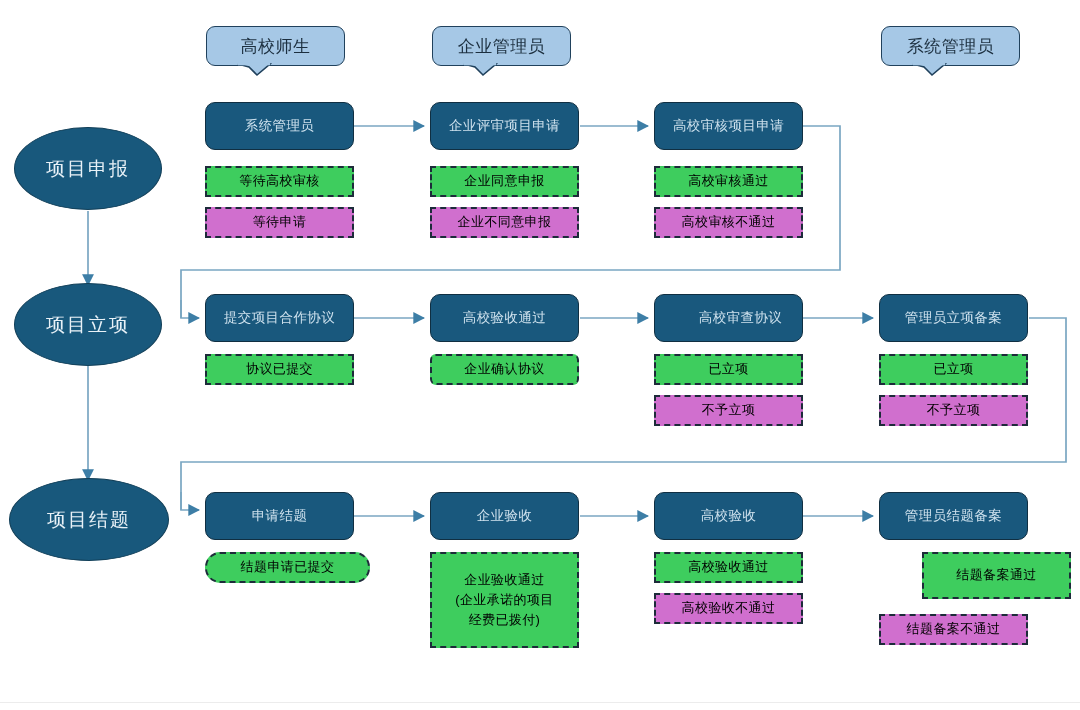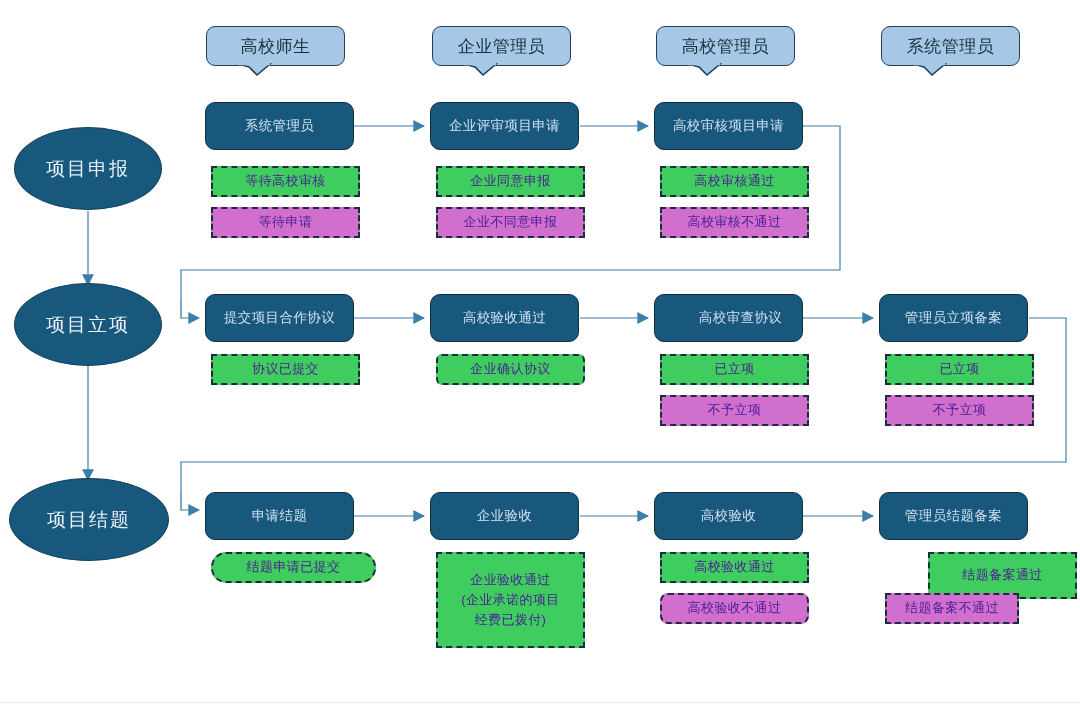--- a/index.html
+++ b/index.html
@@ -61,28 +61,27 @@
     display:flex;align-items:center;justify-content:center;
     text-align:center;
     line-height:1.25;
   }
 
   
   .chip{
     position:absolute;
     box-sizing:border-box;
     border:2.2px dashed #1d2b3a;
-    color:#4c1d95;
+    color:#000000;
     font-size:13px;
     letter-spacing:.4px;
     display:flex;align-items:center;justify-content:center;
     text-align:center;
     line-height:1.55;
     padding:0 4px;
-    margin-left:6px;
   }
   .chip.ok{background:#3ecd5e;}
   .chip.no{background:#d06fce;}
   .chip .ml{white-space:pre-line;}
 
   .footline{
     position:absolute;left:0;top:702px;width:1080px;height:1px;
     background:#ececec;
   }
 </style>
@@ -130,27 +129,20 @@
   </div>
 
   <div class="role" style="left:432px;top:26px;width:139px;">
     <span>企业管理员</span>
     <svg class="tail" viewBox="0 0 34 12">
       <path d="M1 0 L33 0 L20 11 L12 3 Z" fill="#a6c8e6" stroke="#20415c" stroke-width="1.6"></path>
       <path d="M1 0 L33 0" stroke="#a6c8e6" stroke-width="2.6"></path>
     </svg>
   </div>
 
-  <div class="role" style="left:656px;top:26px;width:139px;">
-    <span>高校管理员</span>
-    <svg class="tail" viewBox="0 0 34 12">
-      <path d="M1 0 L33 0 L20 11 L12 3 Z" fill="#a6c8e6" stroke="#20415c" stroke-width="1.6"></path>
-      <path d="M1 0 L33 0" stroke="#a6c8e6" stroke-width="2.6"></path>
-    </svg>
-  </div>
 
   <div class="role" style="left:881px;top:26px;width:139px;">
     <span>系统管理员</span>
     <svg class="tail" viewBox="0 0 34 12">
       <path d="M1 0 L33 0 L20 11 L12 3 Z" fill="#a6c8e6" stroke="#20415c" stroke-width="1.6"></path>
       <path d="M1 0 L33 0" stroke="#a6c8e6" stroke-width="2.6"></path>
     </svg>
   </div>
 
   <div class="stage" style="left:14px;top:127px;width:148px;height:83px;">
@@ -242,28 +234,28 @@
 (企业承诺的项目
 经费已拨付)</span>
   </div>
 
   <div class="act" style="left:654px;top:492px;width:149px;height:48px;">
     <span>高校验收</span>
   </div>
   <div class="chip ok" style="left:654px;top:552px;width:149px;height:31px;">
     <span>高校验收通过</span>
   </div>
-  <div class="chip no" style="left:654px;top:593px;width:149px;height:31px;border-radius:8px;">
+  <div class="chip no" style="left:654px;top:593px;width:149px;height:31px;">
     <span>高校验收不通过</span>
   </div>
 
   <div class="act" style="left:879px;top:492px;width:149px;height:48px;">
     <span>管理员结题备案</span>
   </div>
   <div class="chip ok" style="left:922px;top:552px;width:149px;height:47px;justify-content:center;">
     <span>结题备案通过</span>
   </div>
-  <div class="chip no" style="left:879px;top:593px;width:134px;height:31px;">
+  <div class="chip no" style="left:879px;top:614px;width:149px;height:31px;">
     <span>结题备案不通过</span>
   </div>
 
   <div class="footline"></div>
 </div>
 
 </body></html>

